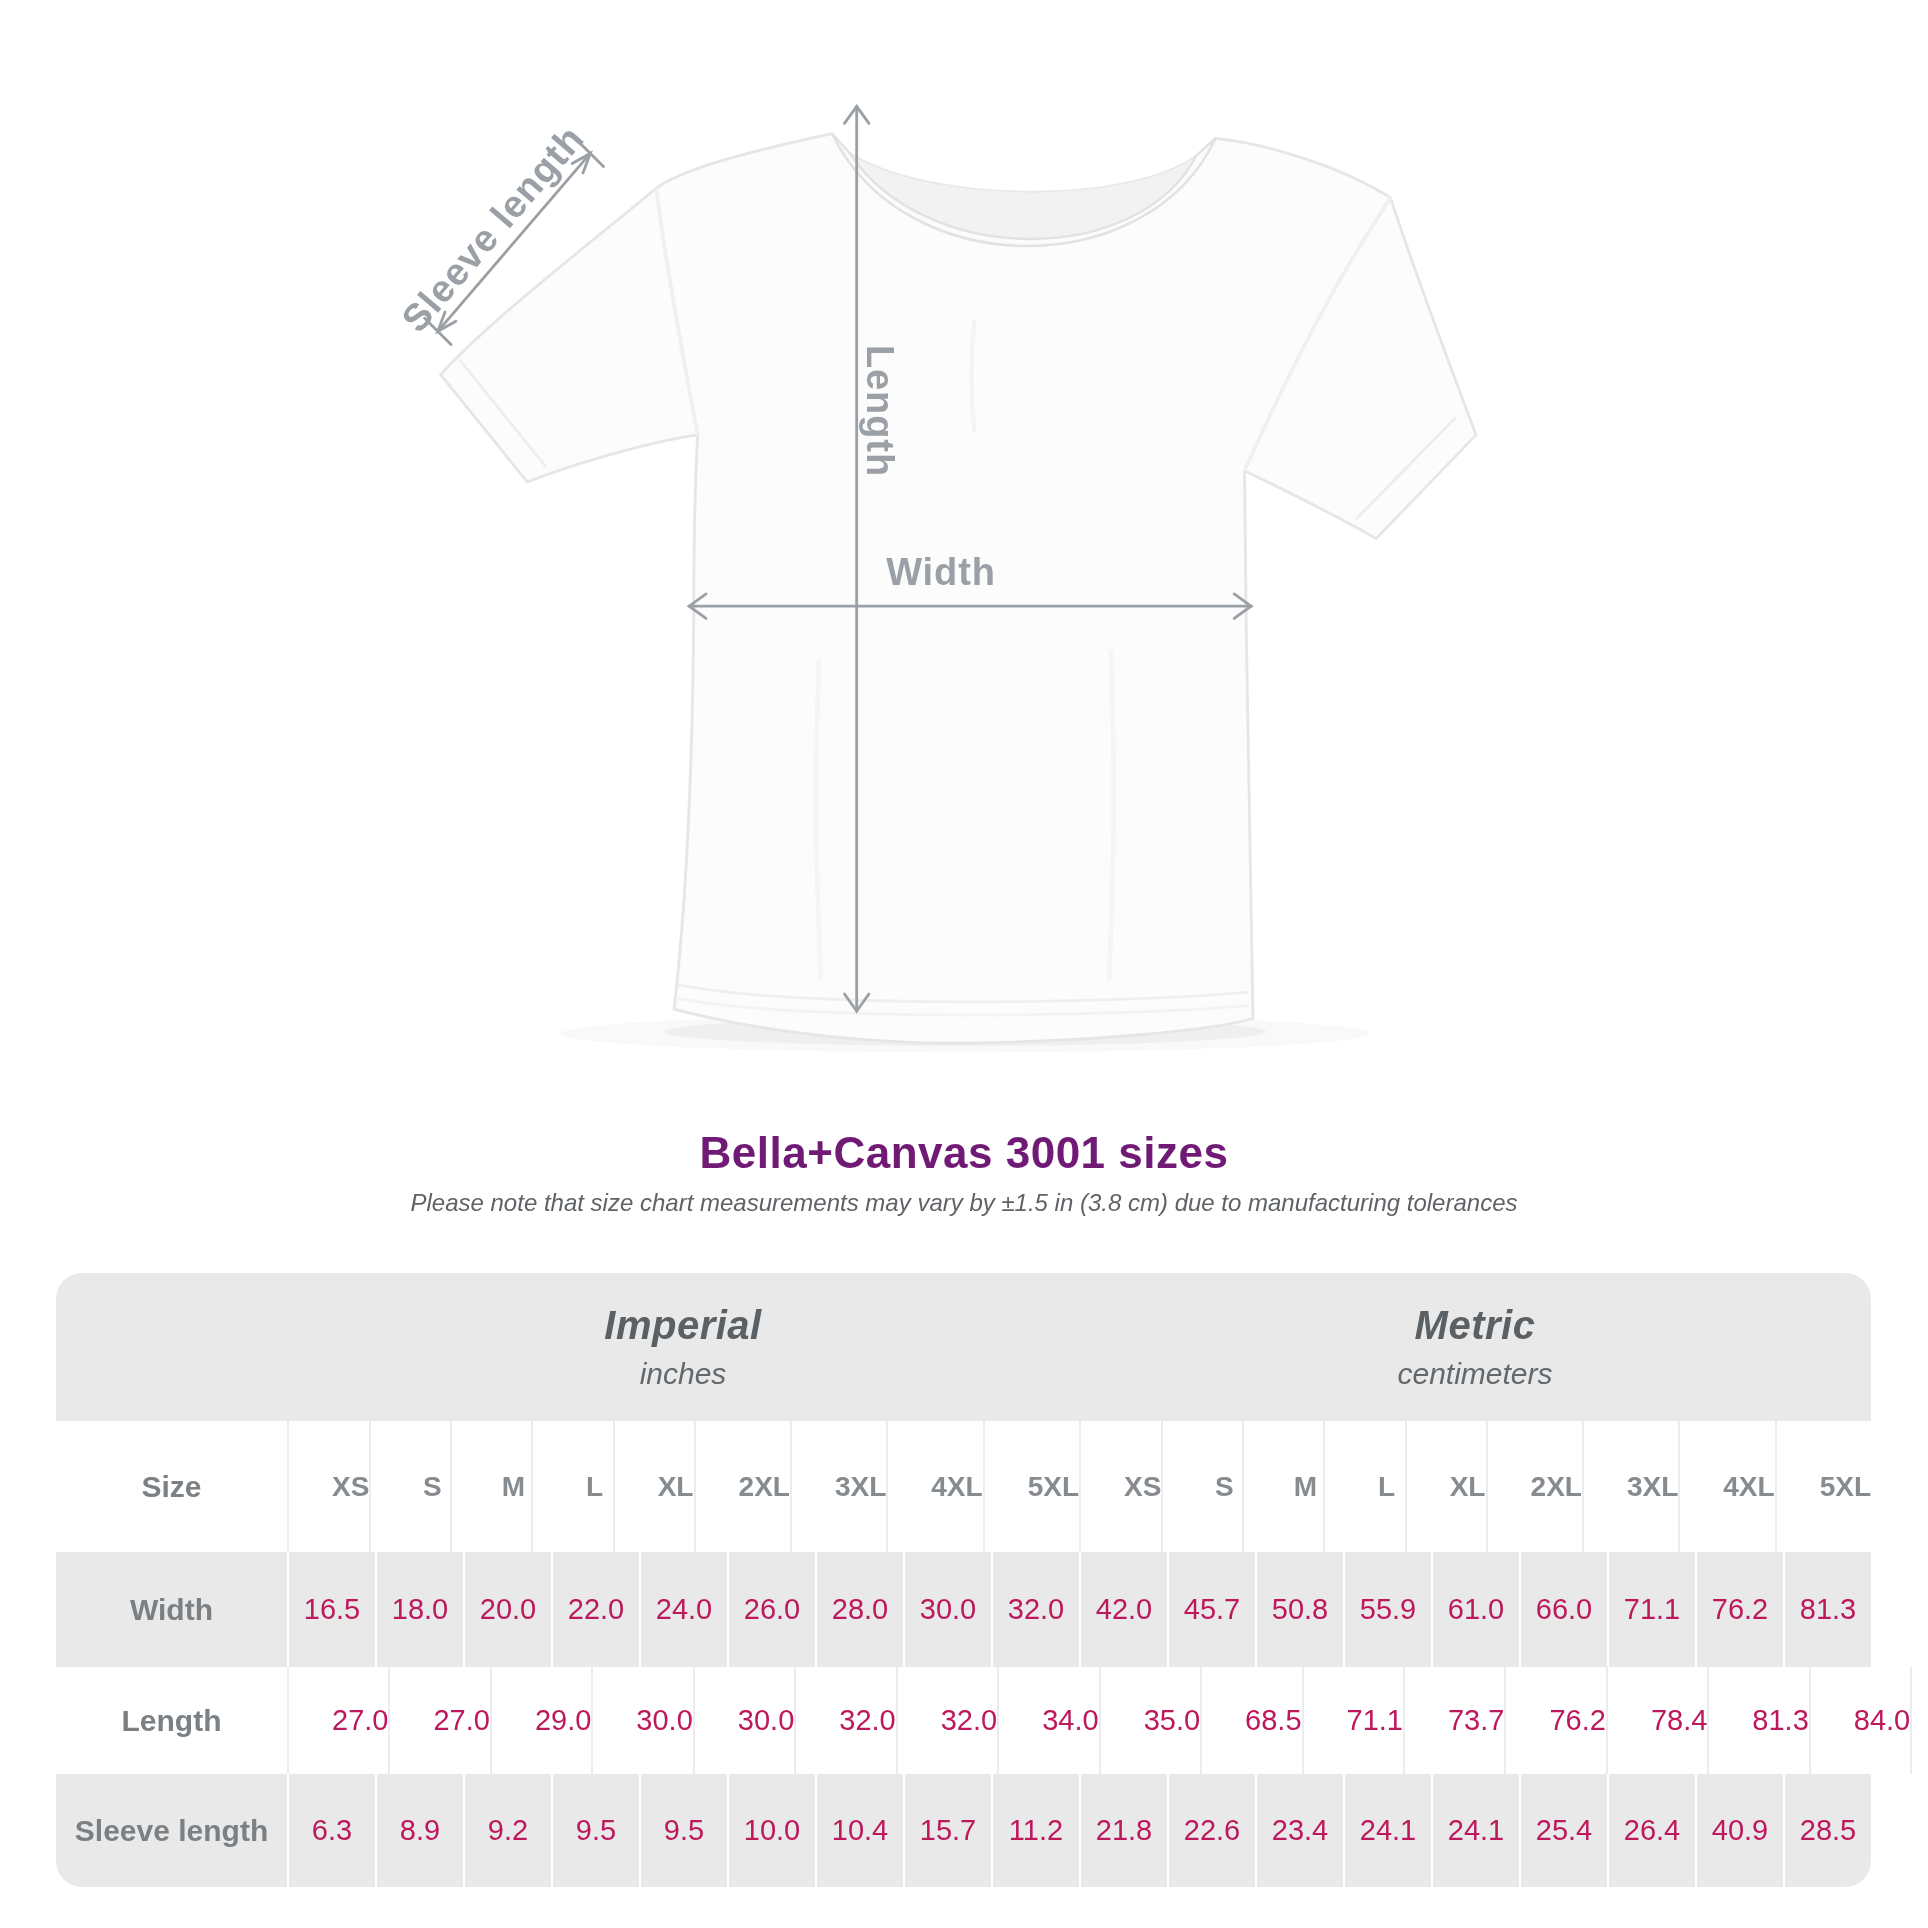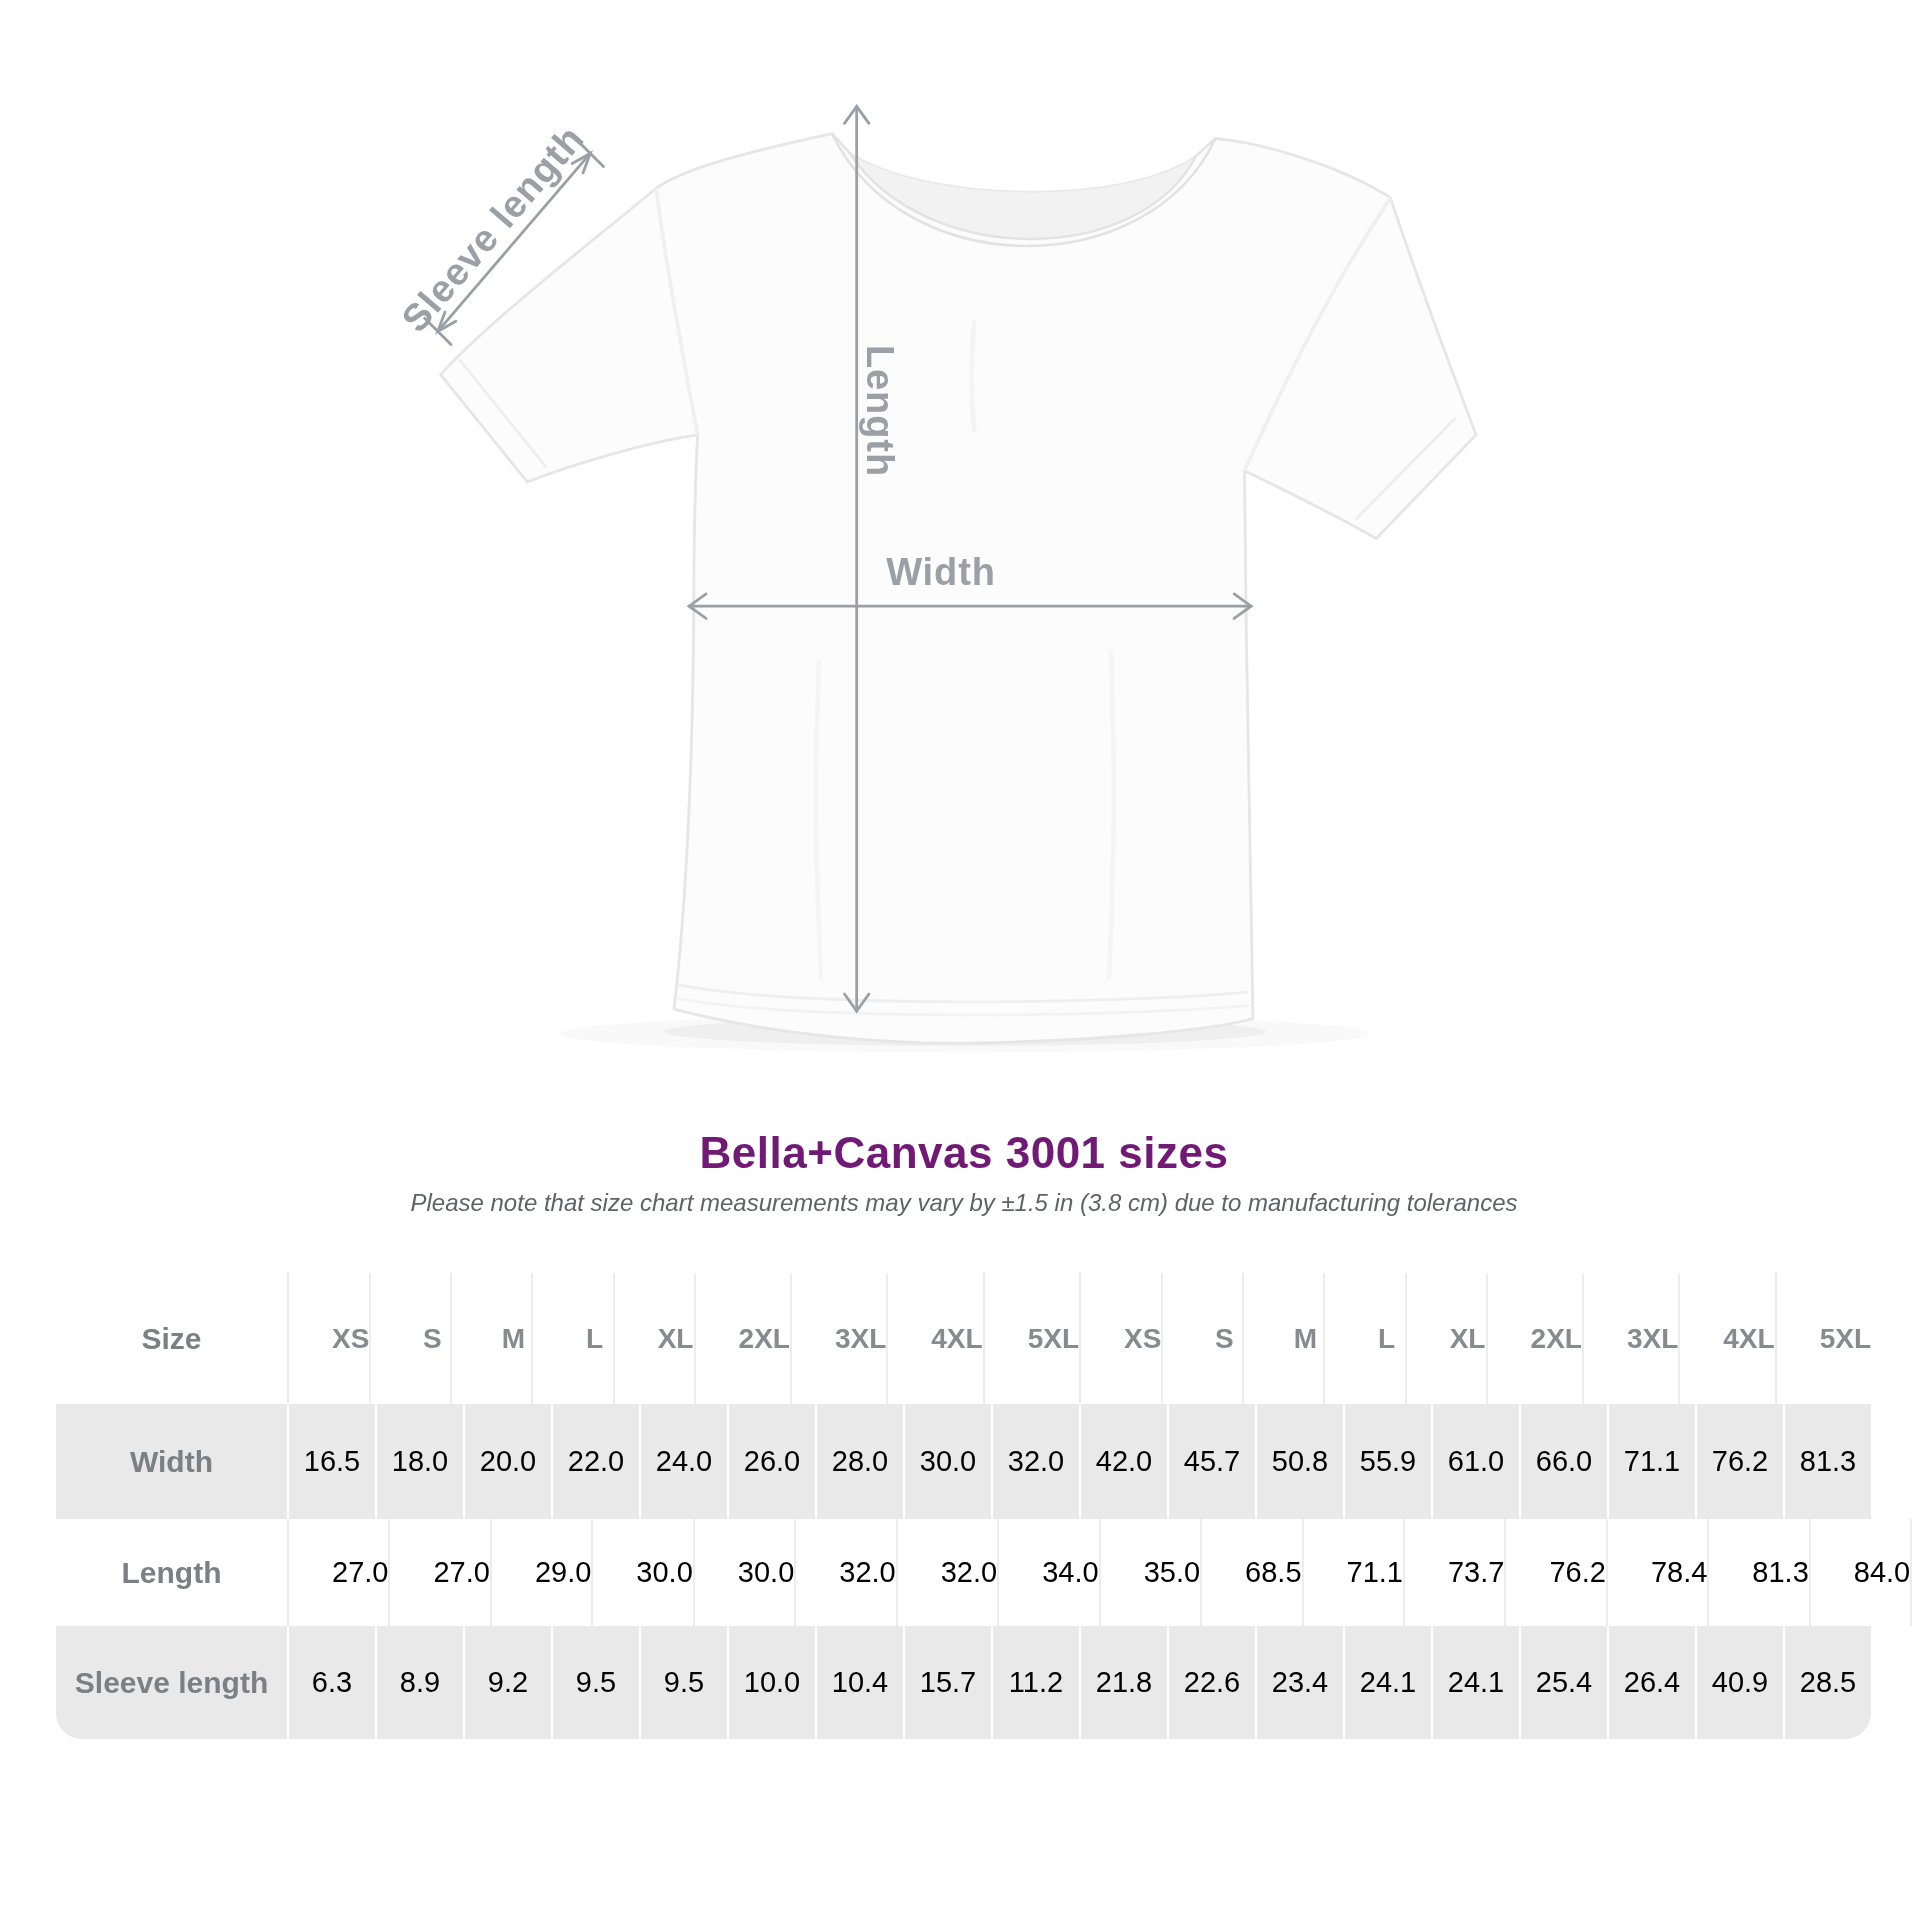--- a/index.html
+++ b/index.html
@@ -41,21 +41,21 @@
   .row-size{height:131px;background:#ffffff;}
   .row-plain{height:107px;background:#ffffff;}
   .row-striped{background:#e9e9e9;}
   .row-w{height:115px;}
   .row-s{height:113px;border-radius:0 0 26px 26px;}
   .row-size .cell + .cell,
   .row-plain .cell + .cell{border-left:2.8px solid #ececec;padding-left:43px;}
   .row-striped .cell + .cell{border-left:2.8px solid #ffffff;}
   .label-cell{font-size:30px;font-weight:bold;color:#7b8085;text-align:center;}
   .size-cell{font-size:28px;font-weight:bold;color:#868b90;}
-  .value-cell{font-size:29px;color:#000000;}
+  .value-cell{font-size:29px;color:#be185d;}
 </style>
 </head>
 <body>
 
 <div class="diagram">
   <svg width="1928" height="1139" viewBox="0 0 2048 1210">
 
     <ellipse cx="1025" cy="1098" rx="430" ry="20" fill="#ededed" opacity="0.35"></ellipse>
     <ellipse cx="1025" cy="1096" rx="320" ry="15" fill="#e6e6e6" opacity="0.5"></ellipse>
 
@@ -120,20 +120,30 @@
 
   <div class="dim-label lbl-sleeve">Sleeve length</div>
   <div class="dim-label lbl-length">Length</div>
   <div class="dim-label lbl-width">Width</div>
 </div>
 
 <div class="title">Bella+Canvas 3001 sizes</div>
 <div class="subtitle">Please note that size chart measurements may vary by ±1.5 in (3.8 cm) due to manufacturing tolerances</div>
 
 <div class="size-table">
+  <div class="band">
+    <div class="unit-group imperial">
+      <div class="unit-label">Imperial</div>
+      <div class="unit-sublabel">inches</div>
+    </div>
+    <div class="unit-group metric">
+      <div class="unit-label">Metric</div>
+      <div class="unit-sublabel">centimeters</div>
+    </div>
+  </div>
   <div>
       <div class="trow row-size">
         <div class="cell label-cell">Size</div>
         <div class="cell size-cell">XS</div>
         <div class="cell size-cell">S</div>
         <div class="cell size-cell">M</div>
         <div class="cell size-cell">L</div>
         <div class="cell size-cell">XL</div>
         <div class="cell size-cell">2XL</div>
         <div class="cell size-cell">3XL</div>

